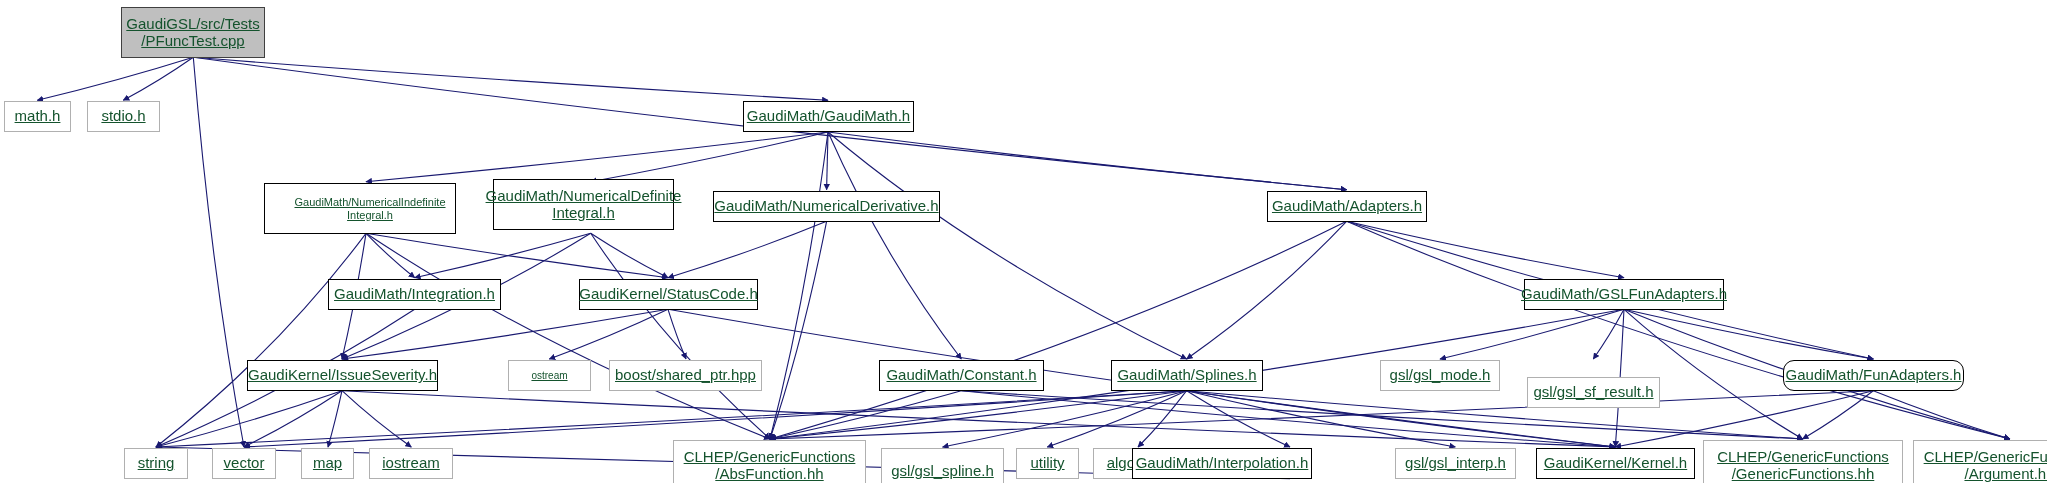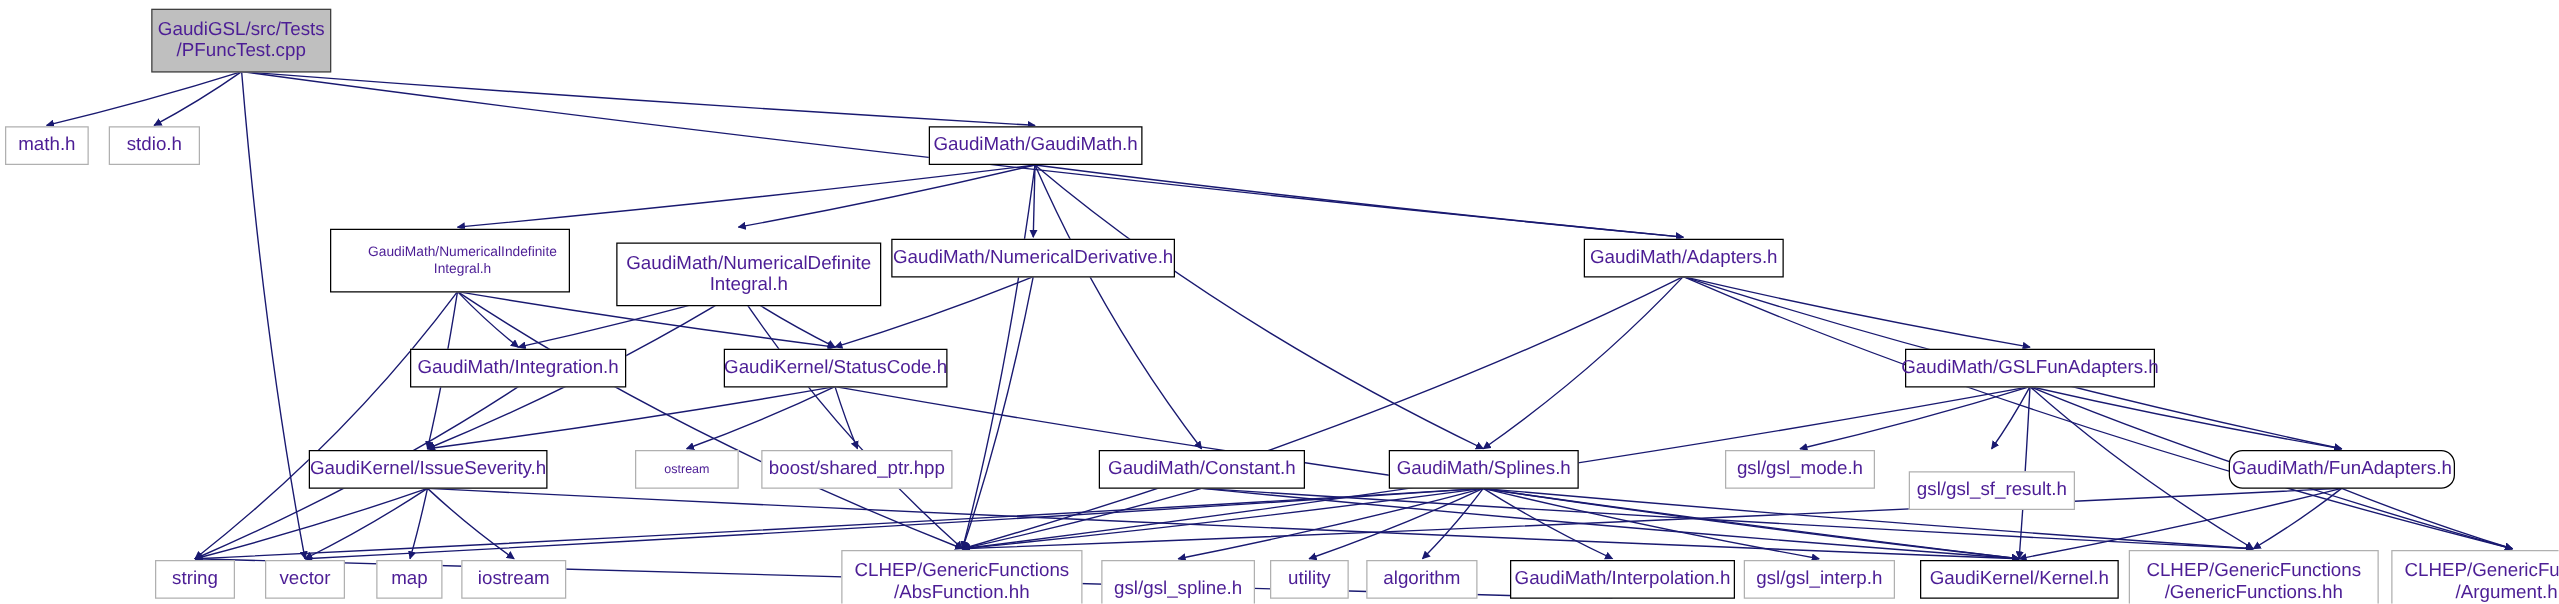--- a/index.html
+++ b/index.html
@@ -1,20 +1,20 @@
 <!DOCTYPE html>
 <html><head>
 <meta charset="utf-8">
 <style>
   html,body{margin:0;padding:0;background:#ffffff;}
   body{font-family:"Liberation Sans",sans-serif;}
   #graph-canvas{position:relative;width:2047px;height:483px;background:#ffffff;overflow:hidden;}
   svg.edges{position:absolute;left:0;top:0;width:2047px;height:483px;}
   .node{position:absolute;box-sizing:border-box;display:flex;align-items:center;justify-content:center;
-        text-align:center;line-height:1.12;color:#4c1d95;background:#ffffff;white-space:pre;}
+        text-align:center;line-height:1.12;color:#14532d;background:#ffffff;white-space:pre;text-decoration:underline;}
   .node.sys{border:1px solid #b0b0b0;}
   .node.hdr{border:1px solid #000000;}
   .node.root{border:1px solid #404040;background:#bfbfbf;}
 </style>
 </head>
 <body>
 
 <div id="graph-canvas">
   <svg class="edges" viewBox="0 0 2047 483" preserveAspectRatio="none">
     <defs>
@@ -89,21 +89,21 @@
       </g>
   </svg>
   <div id="node-layer">
       <div class="node root" style="left: 121px; top: 7px; width: 144px; height: 51px; font-size: 15px;"><div>GaudiGSL/src/Tests
 /PFuncTest.cpp</div></div>
       <div class="node sys" style="left: 4px; top: 101px; width: 67px; height: 31px; font-size: 15px; text-align: center;"><div>math.h</div></div>
       <div class="node sys" style="left: 87px; top: 101px; width: 73px; height: 31px; font-size: 15px;"><div>stdio.h</div></div>
       <div class="node hdr" style="left: 743px; top: 101px; width: 171px; height: 31px; font-size: 15px;"><div>GaudiMath/GaudiMath.h</div></div>
       <div class="node hdr" style="left: 264px; top: 183px; width: 192px; height: 51px; font-size: 11px; padding-left: 20px;"><div>GaudiMath/NumericalIndefinite
 Integral.h</div></div>
-      <div class="node hdr" style="left: 493px; top: 194px; width: 212px; height: 51px; font-size: 15px;"><div>GaudiMath/NumericalDefinite
+      <div class="node hdr" style="left: 493px; top: 179px; width: 181px; height: 51px; font-size: 15px;"><div>GaudiMath/NumericalDefinite
 Integral.h</div></div>
       <div class="node hdr" style="left: 713px; top: 191px; width: 227px; height: 31px; font-size: 15px;"><div>GaudiMath/NumericalDerivative.h</div></div>
       <div class="node hdr" style="left: 1267px; top: 191px; width: 160px; height: 31px; font-size: 15px;"><div>GaudiMath/Adapters.h</div></div>
       <div class="node hdr" style="left: 1524px; top: 279px; width: 200px; height: 31px; font-size: 15px;"><div>GaudiMath/GSLFunAdapters.h</div></div>
       <div class="node hdr" style="left: 328px; top: 279px; width: 173px; height: 31px; font-size: 15px;"><div>GaudiMath/Integration.h</div></div>
       <div class="node hdr" style="left: 579px; top: 279px; width: 179px; height: 31px; font-size: 15px;"><div>GaudiKernel/StatusCode.h</div></div>
       <div class="node hdr" style="left: 247px; top: 360px; width: 191px; height: 31px; font-size: 15px;"><div>GaudiKernel/IssueSeverity.h</div></div>
       <div class="node sys" style="left: 508px; top: 360px; width: 83px; height: 31px; font-size: 10px;"><div>ostream</div></div>
       <div class="node sys" style="left: 609px; top: 360px; width: 153px; height: 31px; font-size: 15px; text-align: right;"><div>boost/shared_ptr.hpp</div></div>
       <div class="node hdr" style="left: 879px; top: 360px; width: 165px; height: 31px; font-size: 15px;"><div>GaudiMath/Constant.h</div></div>
@@ -113,21 +113,21 @@
       <div class="node hdr" style="left: 1783px; top: 360px; width: 181px; height: 31px; font-size: 15px; border-radius: 11px;"><div>GaudiMath/FunAdapters.h</div></div>
       <div class="node sys" style="left: 124px; top: 448px; width: 64px; height: 31px; font-size: 15px;"><div>string</div></div>
       <div class="node sys" style="left: 212px; top: 448px; width: 64px; height: 31px; font-size: 15px;"><div>vector</div></div>
       <div class="node sys" style="left: 301px; top: 448px; width: 53px; height: 31px; font-size: 15px;"><div>map</div></div>
       <div class="node sys" style="left: 369px; top: 448px; width: 84px; height: 31px; font-size: 15px;"><div>iostream</div></div>
       <div class="node sys" style="left: 673px; top: 440px; width: 193px; height: 51px; font-size: 15px;"><div>CLHEP/GenericFunctions
 /AbsFunction.hh</div></div>
       <div class="node sys" style="left: 881px; top: 448px; width: 123px; height: 47px; font-size: 15px;"><div>gsl/gsl_spline.h</div></div>
       <div class="node sys" style="left: 1016px; top: 448px; width: 63px; height: 31px; font-size: 15px;"><div>utility</div></div>
       <div class="node sys" style="left: 1093px; top: 448px; width: 89px; height: 31px; font-size: 15px;"><div>algorithm</div></div>
-      <div class="node hdr" style="left: 1208px; top: 448px; width: 180px; height: 31px; font-size: 15px;"><div>GaudiMath/Interpolation.h</div></div>
+      <div class="node hdr" style="left: 1132px; top: 448px; width: 180px; height: 31px; font-size: 15px;"><div>GaudiMath/Interpolation.h</div></div>
       <div class="node sys" style="left: 1395px; top: 448px; width: 121px; height: 31px; font-size: 15px;"><div>gsl/gsl_interp.h</div></div>
       <div class="node hdr" style="left: 1536px; top: 448px; width: 159px; height: 31px; font-size: 15px;"><div>GaudiKernel/Kernel.h</div></div>
       <div class="node sys" style="left: 1703px; top: 440px; width: 200px; height: 51px; font-size: 15px;"><div>CLHEP/GenericFunctions
 /GenericFunctions.hh</div></div>
       <div class="node sys" style="left: 1913px; top: 440px; width: 193px; height: 51px; font-size: 15px;"><div>CLHEP/GenericFunctions
 /Argument.hh</div></div>
     </div>
 </div>
 
 </body></html>

